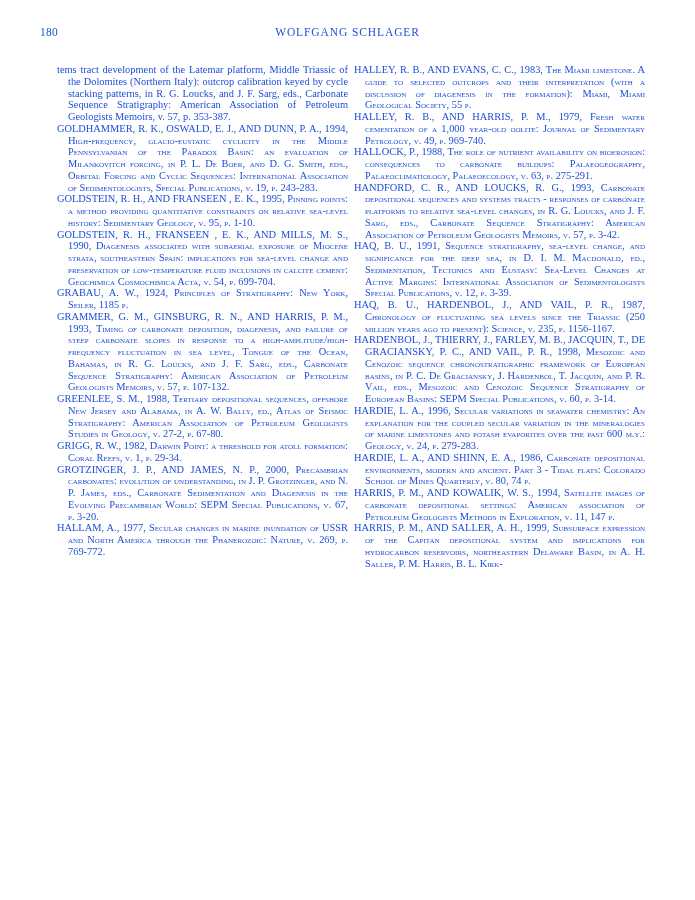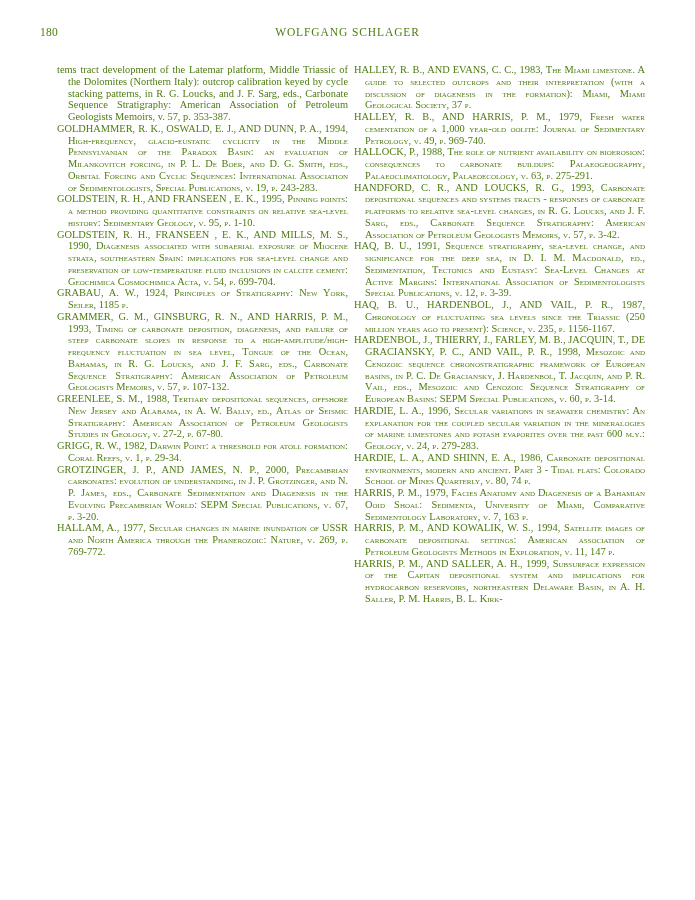--- a/index.html
+++ b/index.html
@@ -6,21 +6,21 @@
     margin: 0;
     padding: 0;
     background: #ffffff;
   }
   .page {
     position: relative;
     width: 695px;
     height: 900px;
     background: #ffffff;
     font-family: "Liberation Serif", serif;
-    color: #4d7c0f;
+    color: #1d4ed8;
     box-sizing: border-box;
   }
   .header {
     position: absolute;
     top: 26px;
     left: 40px;
     right: 40px;
     height: 16px;
   }
   .folio {
@@ -83,28 +83,27 @@
       <p class="ref auth">GOLDSTEIN, R. H., FRANSEEN , E. K., AND MILLS, M. S., 1990, Diagenesis associated with subaerial exposure of Miocene strata, southeastern Spain: implications for sea-level change and preservation of low-temperature fluid inclusions in calcite cement: Geochimica Cosmochimica Acta, v. 54, p. 699-704.</p>
       <p class="ref auth">GRABAU, A. W., 1924, Principles of Stratigraphy: New York, Seiler, 1185 p.</p>
       <p class="ref auth">GRAMMER, G. M., GINSBURG, R. N., AND HARRIS, P. M., 1993, Timing of carbonate deposition, diagenesis, and failure of steep carbonate slopes in response to a high-amplitude/high-frequency fluctuation in sea level, Tongue of the Ocean, Bahamas, in R. G. Loucks, and J. F. Sarg, eds., Carbonate Sequence Stratigraphy: American Association of Petroleum Geologists Memoirs, v. 57, p. 107-132.</p>
       <p class="ref auth">GREENLEE, S. M., 1988, Tertiary depositional sequences, offshore New Jersey and Alabama, in A. W. Bally, ed., Atlas of Seismic Stratigraphy: American Association of Petroleum Geologists Studies in Geology, v. 27-2, p. 67-80.</p>
       <p class="ref auth">GRIGG, R. W., 1982, Darwin Point: a threshold for atoll formation: Coral Reefs, v. 1, p. 29-34.</p>
       <p class="ref auth">GROTZINGER, J. P., AND JAMES, N. P., 2000, Precambrian carbonates: evolution of understanding, in J. P. Grotzinger, and N. P. James, eds., Carbonate Sedimentation and Diagenesis in the Evolving Precambrian World: SEPM Special Publications, v. 67, p. 3-20.</p>
       <p class="ref auth">HALLAM, A., 1977, Secular changes in marine inundation of USSR and North America through the Phanerozoic: Nature, v. 269, p. 769-772.</p>
     </div>
 
     <div class="col">
-      <p class="ref auth">HALLEY, R. B., AND EVANS, C. C., 1983, The Miami limestone. A guide to selected outcrops and their interpretation (with a discussion of diagenesis in the formation): Miami, Miami Geological Society, 37 p.</p>
+      <p class="ref auth">HALLEY, R. B., AND EVANS, C. C., 1983, The Miami limestone. A guide to selected outcrops and their interpretation (with a discussion of diagenesis in the formation): Miami, Miami Geological Society, 55 p.</p>
       <p class="ref auth">HALLEY, R. B., AND HARRIS, P. M., 1979, Fresh water cementation of a 1,000 year-old oolite: Journal of Sedimentary Petrology, v. 49, p. 969-740.</p>
       <p class="ref auth">HALLOCK, P., 1988, The role of nutrient availability on bioerosion: consequences to carbonate buildups: Palaeogeography, Palaeoclimatiology, Palaeoecology, v. 63, p. 275-291.</p>
       <p class="ref auth">HANDFORD, C. R., AND LOUCKS, R. G., 1993, Carbonate depositional sequences and systems tracts - responses of carbonate platforms to relative sea-level changes, in R. G. Loucks, and J. F. Sarg, eds., Carbonate Sequence Stratigraphy: American Association of Petroleum Geologists Memoirs, v. 57, p. 3-42.</p>
       <p class="ref auth">HAQ, B. U., 1991, Sequence stratigraphy, sea-level change, and significance for the deep sea, in D. I. M. Macdonald, ed., Sedimentation, Tectonics and Eustasy: Sea-Level Changes at Active Margins: International Association of Sedimentologists Special Publications, v. 12, p. 3-39.</p>
       <p class="ref auth">HAQ, B. U., HARDENBOL, J., AND VAIL, P. R., 1987, Chronology of fluctuating sea levels since the Triassic (250 million years ago to present): Science, v. 235, p. 1156-1167.</p>
       <p class="ref auth">HARDENBOL, J., THIERRY, J., FARLEY, M. B., JACQUIN, T., DE GRACIANSKY, P. C., AND VAIL, P. R., 1998, Mesozoic and Cenozoic sequence chronostratigraphic framework of European basins, in P. C. De Graciansky, J. Hardenbol, T. Jacquin, and P. R. Vail, eds., Mesozoic and Cenozoic Sequence Stratigraphy of European Basins: SEPM Special Publications, v. 60, p. 3-14.</p>
       <p class="ref auth">HARDIE, L. A., 1996, Secular variations in seawater chemistry: An explanation for the coupled secular variation in the mineralogies of marine limestones and potash evaporites over the past 600 m.y.: Geology, v. 24, p. 279-283.</p>
       <p class="ref auth">HARDIE, L. A., AND SHINN, E. A., 1986, Carbonate depositional environments, modern and ancient.  Part 3 - Tidal flats: Colorado School of Mines Quarterly, v. 80, 74 p.</p>
-      <p class="ref auth">HARRIS, P. M., 1979, Facies Anatomy and Diagenesis of a Bahamian Ooid Shoal: Sedimenta, University of Miami, Comparative Sedimentology Laboratory, v. 7, 163 p.</p>
       <p class="ref auth">HARRIS, P. M., AND KOWALIK, W. S., 1994, Satellite images of carbonate depositional settings: American association of Petroleum Geologists Methods in Exploration, v. 11, 147 p.</p>
       <p class="ref auth">HARRIS, P. M., AND SALLER, A. H., 1999, Subsurface expression of the Capitan depositional system and implications for hydrocarbon reservoirs, northeastern Delaware Basin, in A. H. Saller, P. M. Harris, B. L. Kirk-</p>
     </div>
 
   </div>
 </div>
 
 </body></html>

